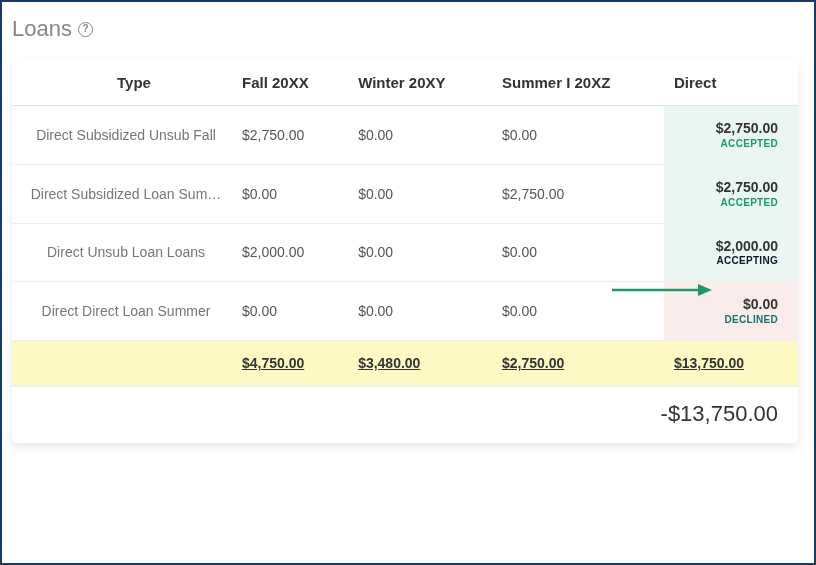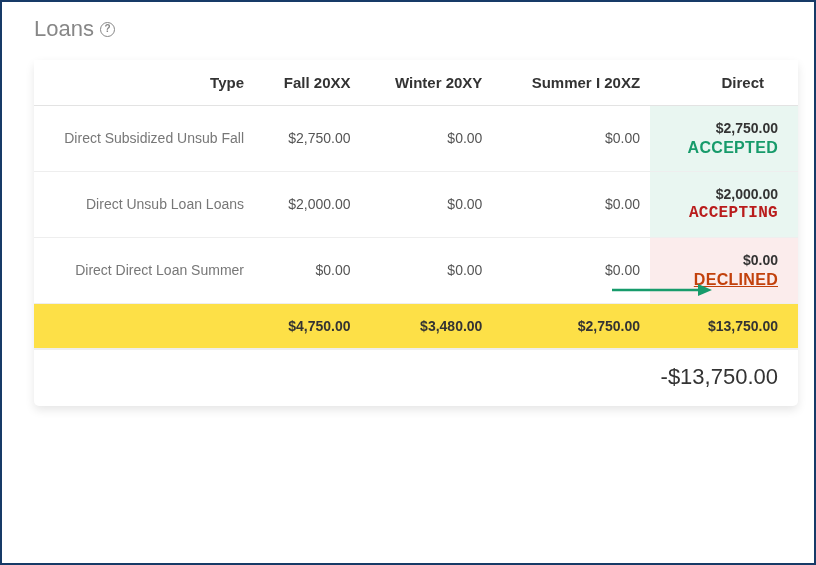--- a/index.html
+++ b/index.html
@@ -7,21 +7,21 @@
   body {
     font-family: "Segoe UI", -apple-system, Helvetica, Arial, sans-serif;
     background:#fff;
     width:816px;
     height:565px;
   }
   .frame {
     width:816px;
     height:565px;
     border:2px solid #173a67;
-    padding:10px 12px 18px 28px;
+    padding:10px 12px 18px 6px;
     position:relative;
     background:#fff;
   }
   .page-title {
     font-size:22px;
     font-weight:400;
     color:#878787;
     display:flex;
     align-items:center;
     gap:6px;
@@ -46,33 +46,33 @@
     box-shadow:0 4px 10px rgba(0,0,0,0.10);
     padding:0;
     margin:0 4px;
   }
   table.loans {
     width:100%;
     border-collapse:collapse;
   }
   table.loans th, table.loans td {
     padding:14px 10px;
-    text-align:right;
+    text-align:left;
     font-size:14px;
     border-bottom:1px solid #eee;
   }
   table.loans thead th {
     font-weight:600;
     color:#333;
     font-size:15px;
     border-bottom:1px solid #e3e3e3;
     background:#fff;
   }
   table.loans th:first-child, table.loans td:first-child {
-    text-align:right;
+    text-align:center;
     padding-left:18px;
     color:#777;
     width:220px;
     max-width:220px;
     white-space:nowrap;
     overflow:hidden;
     text-overflow:ellipsis;
   }
   table.loans thead th:first-child {
     color:#333;
@@ -84,30 +84,31 @@
   }
   .amt-cell { vertical-align:middle; }
   .amt-wrap {
     display:flex;
     flex-direction:column;
     align-items:flex-end;
     gap:1px;
     line-height:1.2;
   }
   .amt-val { font-weight:600; color:#333; }
-  .amt-status { font-size:16px; font-weight:700; letter-spacing:0.3px; }
+  .amt-status { font-size:10px; font-weight:700; letter-spacing:0.3px; }
   .bg-accepted { background:#e9f6f1; }
   .bg-declined { background:#fbecec; }
   .status-accepted { color:#179b6b; }
-  .status-accepting { color:#b91c1c;font-family:Liberation Mono, monospace; }
-  .status-declined { color:#c2410c;text-decoration:underline; }
+  .status-accepting { color:#0f172a; }
+  .status-declined { color:#0f766e; }
   tr.totals td {
     font-weight:600;
     color:#333;
-    background:#fde047;
+    background:#fef9c3;
+    text-decoration:underline;
   }
   tr.totals td:first-child { font-weight:400; color:#777; }
   .grand-total-row {
     display:flex;
     justify-content:flex-end;
     padding:14px 20px 16px 0;
     font-size:22px;
     color:#333;
     border-top:1px solid #eee;
   }
@@ -135,20 +136,32 @@
           <th>Summer I 20XZ</th>
           <th style="padding-right:34px;">Direct</th>
         </tr>
       </thead>
       <tbody id="loans-body">
           <tr>
             <td>Direct Subsidized Unsub Fall</td>
             <td>$2,750.00</td>
             <td>$0.00</td>
             <td>$0.00</td>
+            <td class="amt-cell bg-accepted">
+              <div class="amt-wrap">
+                <span class="amt-val">$2,750.00</span>
+                <span class="amt-status status-accepted">ACCEPTED</span>
+              </div>
+            </td>
+          </tr>
+          <tr>
+            <td>Direct Subsidized Loan Sum…</td>
+            <td>$0.00</td>
+            <td>$0.00</td>
+            <td>$2,750.00</td>
             <td class="amt-cell bg-accepted">
               <div class="amt-wrap">
                 <span class="amt-val">$2,750.00</span>
                 <span class="amt-status status-accepted">ACCEPTED</span>
               </div>
             </td>
           </tr>
           <tr>
             <td>Direct Unsub Loan Loans</td>
             <td>$2,000.00</td>

